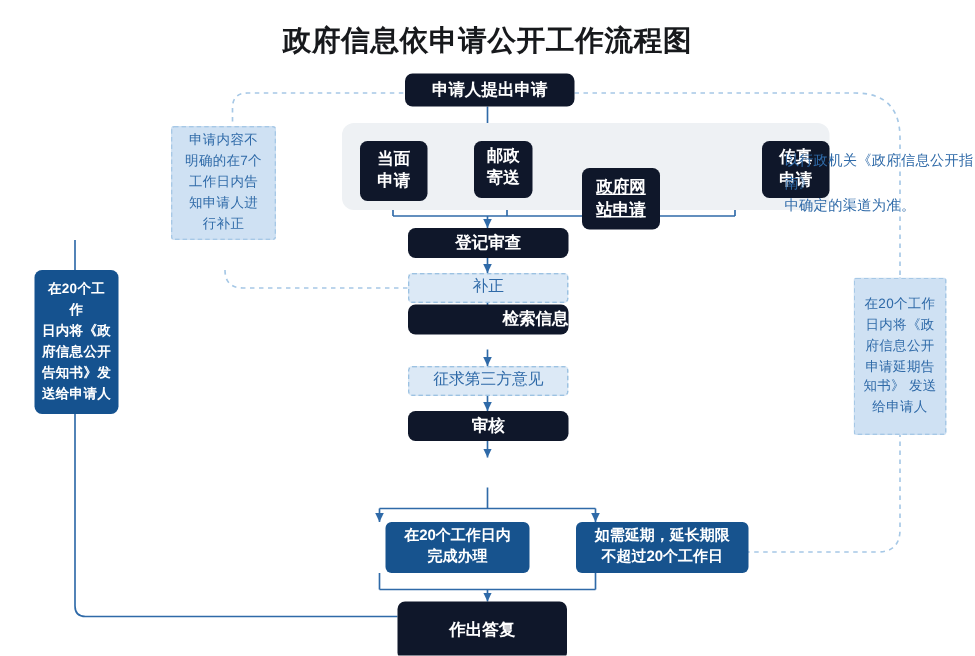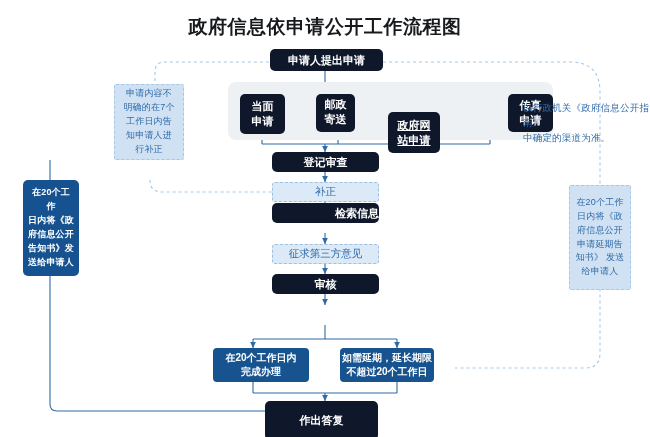--- a/index.html
+++ b/index.html
@@ -86,20 +86,21 @@
     font-weight: bold;
   }
   .node.small-dark {
     background: #17538e;
     color: #ffffff;
     font-size: 10px;
     font-weight: bold;
     border-radius: 4px;
     line-height: 1.45;
     padding: 2px;
+    margin-left: 44px;
   }
   .group-panel {
     position: absolute;
     background: #eef1f4;
     border-radius: 8px;
     box-sizing: border-box;
   }
   .side-note-text {
     position: absolute;
     font-size: 9.5px;
@@ -220,21 +221,21 @@
   </div>
 
   <div class="node dark" style="left:272px; top:274px; width:107px; height:20px;">
     <span>审核</span>
   </div>
 
   <div class="node small-dark" style="left:213px; top:348px; width:96px; height:34px;">
     <span class="wrap-text">在20个工作日内
 完成办理</span>
   </div>
-  <div class="node small-dark" style="left:340px; top:348px; width:94px; height:34px;">
+  <div class="node small-dark" style="left:340px; top:348px; width:115px; height:34px;">
     <span class="wrap-text">如需延期，延长期限
 不超过20个工作日</span>
   </div>
 
   <div class="node dark" style="left:265px; top:401px; width:113px; height:39px;">
     <span>作出答复</span>
   </div>
 
   <div class="node note-dark wrap-text" style="left:23px; top:180px; width:56px; height:96px;">在20个工作
 日内将《政

